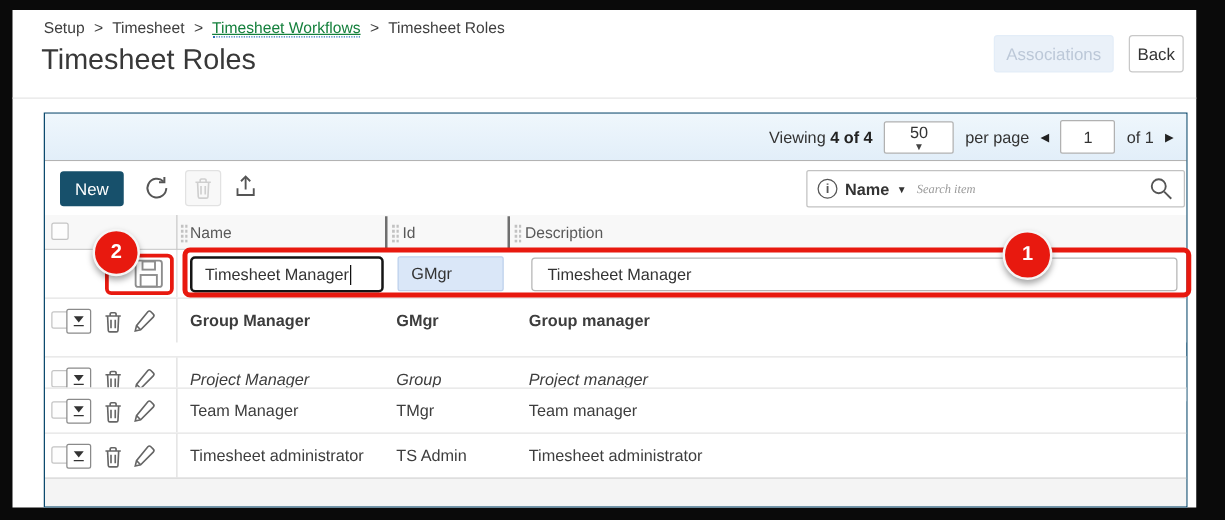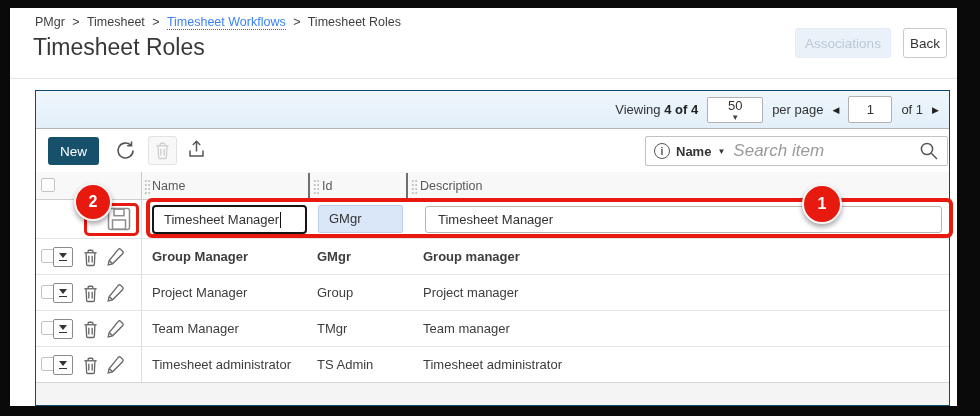--- a/index.html
+++ b/index.html
@@ -5,21 +5,21 @@
   * { margin:0; padding:0; box-sizing:border-box; }
   html,body { width:980px; height:416px; }
   body { font-family:"Liberation Sans", sans-serif; background:#000; position:relative; overflow:hidden; }
   .screen { position:absolute; inset:0; background:#0a0a0a; }
   .page { position:absolute; left:10px; top:8px; width:947px; height:398px; background:#fff; }
 
   
   .breadcrumb { position:absolute; left:25px; top:7px; font-size:12.5px; color:#3f3f3f; }
   .breadcrumb .crumb { color:#3f3f3f; }
   .breadcrumb .sep { margin:0 4px; color:#3f3f3f; }
-  .breadcrumb .link { color:#3b82f6; border-bottom:1px dotted #2e6fb7; cursor:pointer; }
+  .breadcrumb .link { color:#15803d; border-bottom:1px dotted #2e6fb7; cursor:pointer;text-decoration:underline; }
   .page-title { position:absolute; left:23px; top:26px; font-size:23px; color:#383838; }
   .btn { position:absolute; top:20px; height:30px; border-radius:3px; font-size:13.5px;
          display:flex; align-items:center; justify-content:center; cursor:pointer; }
   .btn-assoc { left:785px; width:96px; background:#eaf1f9; color:#bcc8d8; border:1px solid #e3edf8; }
   .btn-back { left:893px; width:44px; background:#fff; color:#333; border:1px solid #c8c8c8; }
   .title-divider { position:absolute; left:0; top:70px; width:947px; height:1px; background:#e6e6e6; }
 
   
   .grid { position:absolute; left:25px; top:82px; width:915px; height:316px; border:1px solid #0c4a6e; background:#fff; }
   .gsec { position:absolute; left:0; width:913px; }
@@ -44,21 +44,21 @@
   .refresh-i { left:78px; top:10px; }
   .trash-box { left:112px; top:7px; width:29px; height:29px; background:#f8f8f8; border:1px solid #e2e2e2; border-radius:3px;
                display:flex; align-items:center; justify-content:center; }
   .export-i { left:150px; top:9px; }
   .searchbox { position:absolute; left:609px; top:7px; width:303px; height:30px; background:#fff; border:1px solid #c2c2c2;
                border-radius:2px; display:flex; align-items:center; padding:0 8px; gap:6px; }
   .info-i { width:16px; height:16px; border:1.3px solid #555; border-radius:50%; color:#555; font-size:10.5px; font-weight:bold;
             display:flex; align-items:center; justify-content:center; flex:0 0 auto; }
   .search-field { font-size:13px; font-weight:bold; color:#333; }
   .search-caret { font-size:8px; color:#333; margin-right:2px; }
-  .search-input { flex:1; border:none; outline:none; font-size:17px; font-family:Liberation Sans, sans-serif; color:#0369a1; min-width:10px; }
+  .search-input { flex:1; border:none; outline:none; font-size:10px; font-family:Liberation Serif, serif; color:#0369a1; min-width:10px; }
   .search-input::placeholder { font-style:italic; color:#9a9a9a; }
 
   
   .thead { top:81px; height:28px; background:#f8f8f8; border-bottom:1px solid #cfcfcf; font-size:12.5px; color:#595959; }
   .hdr-label { position:absolute; top:7px; }
   .dots { position:absolute; top:7px; width:6px; height:15px;
           background-image:radial-gradient(circle, #c2c2c2 1.1px, transparent 1.3px); background-size:3.5px 4px; }
   .col-div-light { position:absolute; top:0; width:1px; height:28px; background:#c9c9c9; }
   .col-resizer { position:absolute; top:1px; width:2px; height:26px; background:#6f6f6f; }
 
@@ -82,21 +82,21 @@
   
   .save-pos { left:70px; top:6px; }
   .fake-input { position:absolute; left:116px; top:5px; width:155px; height:29px; border:2px solid #151515; border-radius:4px;
                 background:#fff; display:flex; align-items:center; padding-left:10px; font-size:13px; color:#333; }
   .caret-bar { display:inline-block; width:1px; height:16px; background:#111; margin-left:1px; }
   .id-chip { position:absolute; left:282px; top:5px; width:85px; height:28px; background:#dae7f8; border:1px solid #bccfeb;
              border-radius:2px; line-height:26px; padding-left:10px; font-size:13px; color:#333; }
   .desc-input { position:absolute; left:389px; top:6px; width:517px; height:27px; border:1px solid #b5b5b5; border-radius:3px;
                 padding-left:12px; font-size:13px; color:#333; font-family:"Liberation Sans",sans-serif; outline:none; }
 
-  .r1 { top:147px;font-weight:bold; } .r2 { top:183px; } .r3 { top:219px; } .r4 { top:255px; }
+  .r1 { top:147px;font-weight:bold; } .r2 { top:194px;font-style:italic; } .r3 { top:219px; } .r4 { top:255px; }
   .gfooter { top:291px; height:23px; background:#f4f4f4; border-top:1px solid #d6d6d6; }
 
   
   .anno { position:absolute; z-index:50; pointer-events:none; }
   .anno-rect { border:4px solid #e8190f; border-radius:6px; background:transparent; }
   .rectA { left:84px; top:203px; width:55px; height:33px; border-width:3.5px; border-radius:5px; }
   .rectB { left:146px; top:198px; width:807px; height:40px; }
   .anno-circle { background:#e8190f; border:2.5px solid #f5f5f5; border-radius:50%; box-shadow:0 3px 5px rgba(0,0,0,.35);
                  color:#fff; font-size:16px; font-weight:bold; display:flex; align-items:center; justify-content:center; }
   .circ2 { left:74px; top:183px; width:38px; height:38px; }
@@ -104,21 +104,21 @@
 
   svg { display:block; }
 </style>
 </head>
 <body>
 
 <div class="screen">
   <div class="page">
 
     <div class="breadcrumb">
-      <span class="crumb">PMgr</span>
+      <span class="crumb">Setup</span>
       <span class="sep">&gt;</span>
       <span class="crumb">Timesheet</span>
       <span class="sep">&gt;</span>
       <span class="crumb link">Timesheet Workflows</span>
       <span class="sep">&gt;</span>
       <span class="crumb">Timesheet Roles</span>
     </div>
 
     <div class="page-title">Timesheet Roles</div>
     <div class="btn btn-assoc">Associations</div>

